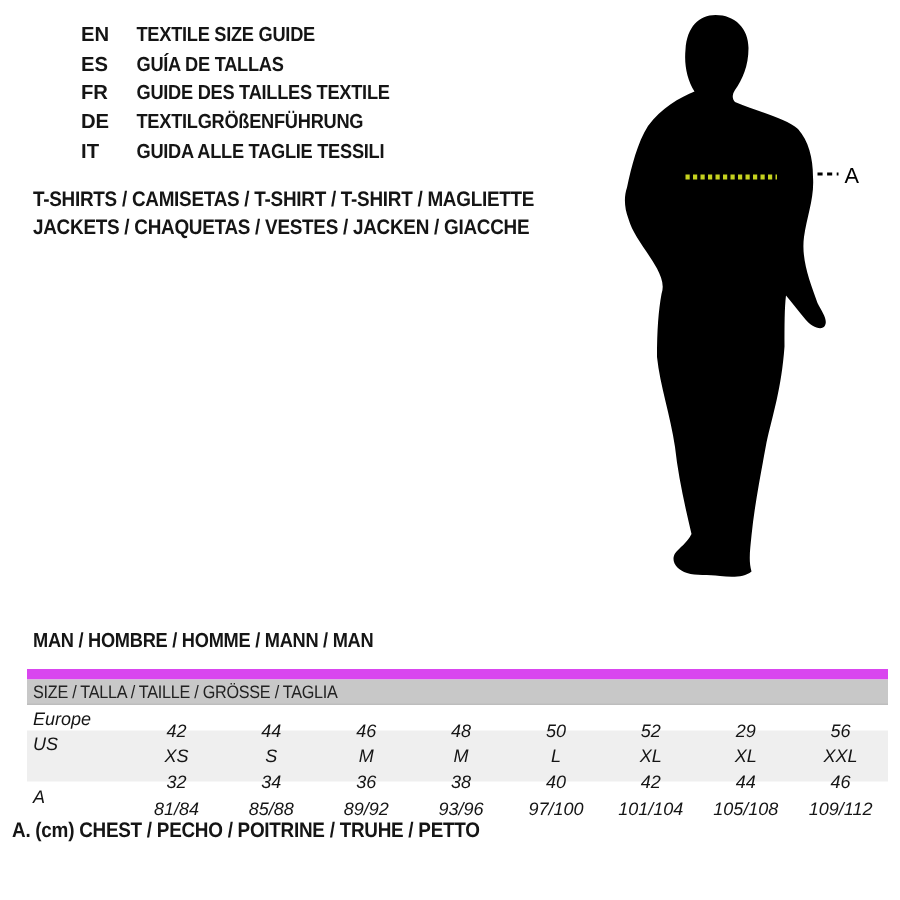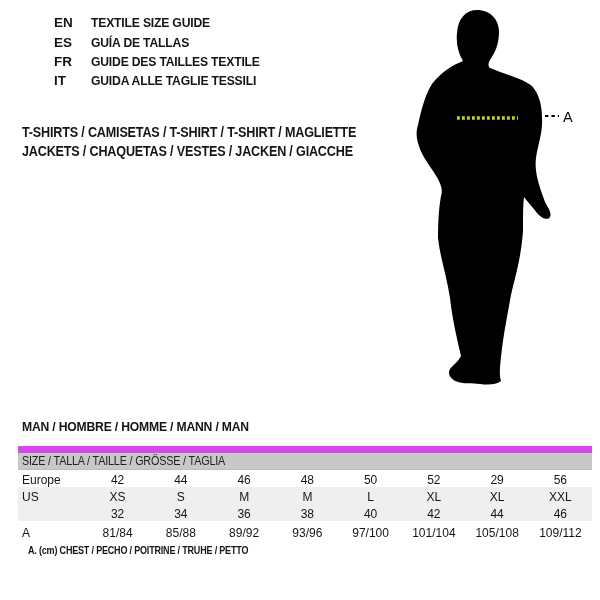--- a/index.html
+++ b/index.html
@@ -27,48 +27,52 @@
   .dash-yellow{stroke:var(--measure-accent);stroke-width:3.4;stroke-dasharray:2.8 2.2;fill:none;}
   .dash-black{stroke:#000;stroke-width:2;stroke-dasharray:3.4 3;fill:none;}
   .measure-a{font-family:"Liberation Sans",sans-serif;font-size:14.5px;fill:#000;}
 
   
   .section-title{position:absolute;left:22px;top:419px;font-weight:bold;font-size:13.5px;}
 
   
   .size-table{position:absolute;left:18px;top:446px;width:574px;border-top:7px solid #d946ef;font-size:12px;}
   .thead{height:17px;background:var(--header-bg);display:flex;align-items:center;padding-left:4px;color:#222;border-bottom:1px solid #bdbdbd;}
-  .trow{display:flex;align-items:flex-end;height:17px;}
+  .trow{display:flex;align-items:center;height:17px;font-style:italic;}
   .trow:nth-child(2),.trow:nth-child(3){background:var(--stripe-bg);}
   .trow:nth-child(4){height:19px;}
   .rlabel{width:68px;padding-left:4px;}
   .cells{flex:1;display:flex;}
   .cell{flex:1;text-align:center;margin-top:16px;}
 
   
-  .footnote{position:absolute;left:28px;top:545px;font-weight:bold;font-size:10px;}
+  .footnote{position:absolute;left:8px;top:545px;font-weight:bold;font-size:14px;}
 </style>
 </head>
 <body>
 
 <div class="page">
 
   <div class="lang-list">
 
   <div class="lang-row">
       <span class="lang-code">EN</span>
       <span class="lang-label cond">TEXTILE SIZE GUIDE</span>
     </div>
       <div class="lang-row">
       <span class="lang-code">ES</span>
       <span class="lang-label cond">GUÍA DE TALLAS</span>
     </div>
       <div class="lang-row">
       <span class="lang-code">FR</span>
       <span class="lang-label cond">GUIDE DES TAILLES TEXTILE</span>
+    </div>
+      <div class="lang-row">
+      <span class="lang-code">DE</span>
+      <span class="lang-label cond">TEXTILGRÖßENFÜHRUNG</span>
     </div>
       <div class="lang-row">
       <span class="lang-code">IT</span>
       <span class="lang-label cond">GUIDA ALLE TAGLIE TESSILI</span>
     </div>
     </div>
 
   <div class="garments">
     <div><span class="cond">T-SHIRTS / CAMISETAS / T-SHIRT / T-SHIRT / MAGLIETTE</span></div>
     <div><span class="cond">JACKETS / CHAQUETAS / VESTES / JACKEN / GIACCHE</span></div>

